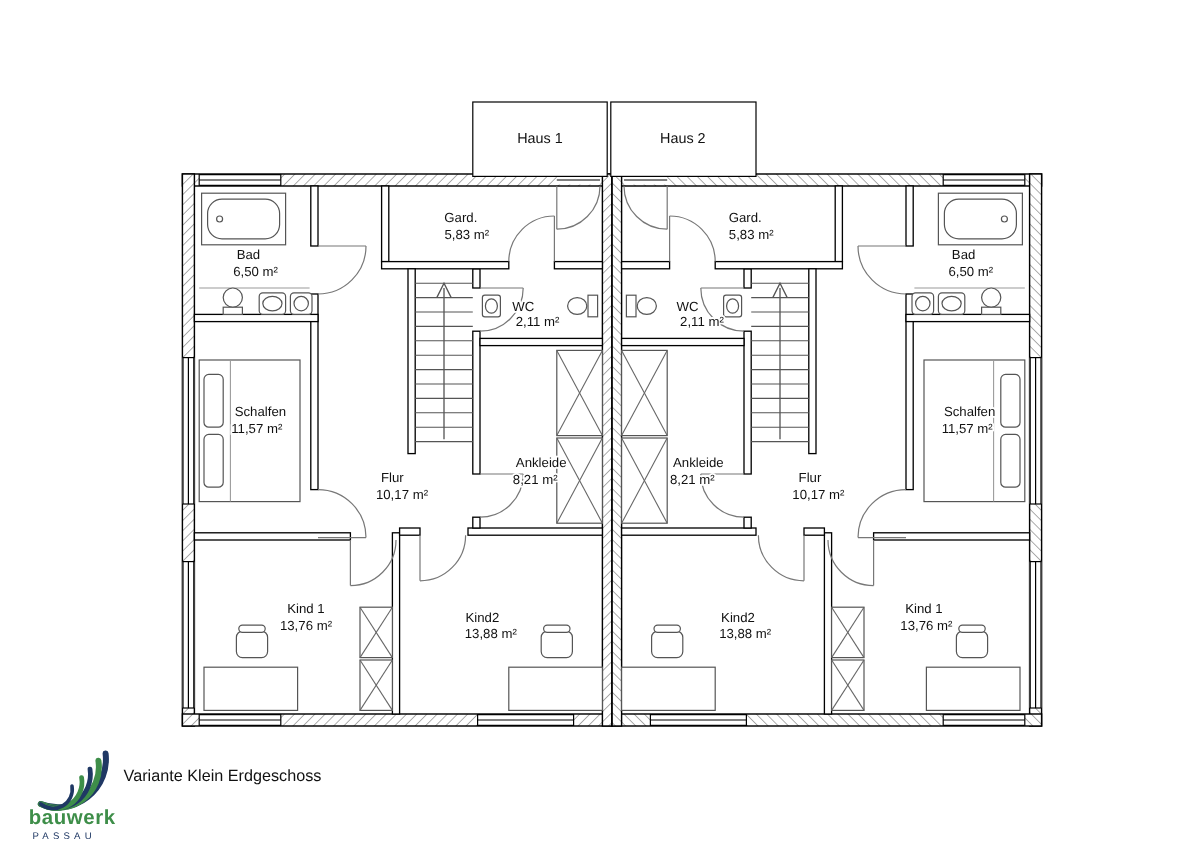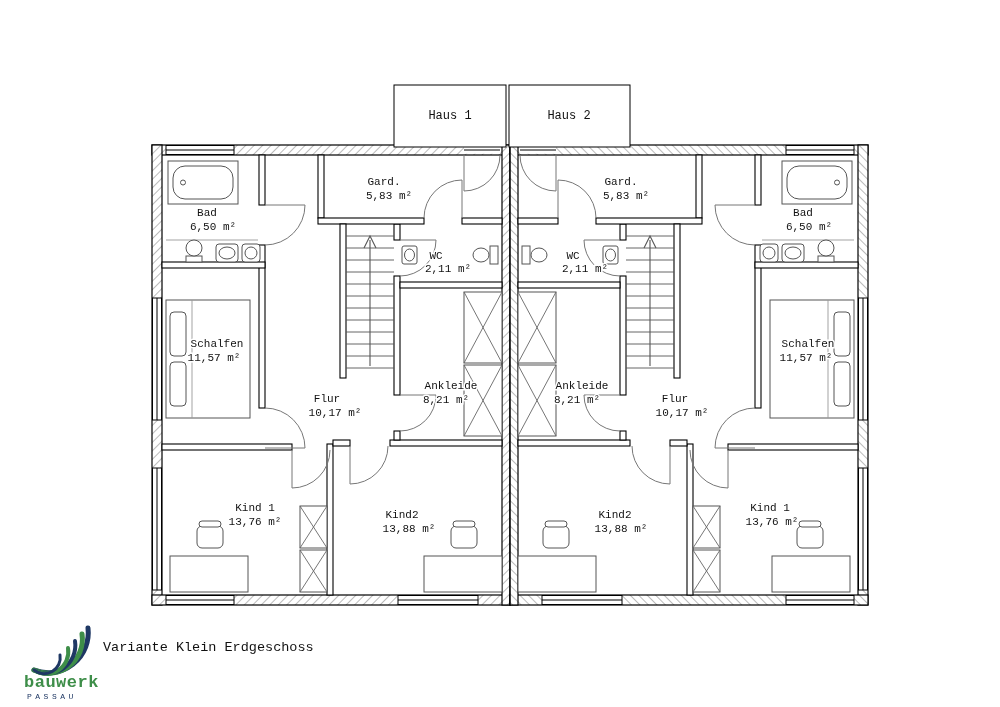--- a/index.html
+++ b/index.html
@@ -1,17 +1,17 @@
 <!DOCTYPE html>
 <html><head>
 <meta charset="utf-8">
 <style>
   html,body{margin:0;padding:0;background:#ffffff;}
   .page{position:relative;width:1000px;height:707px;background:#fff;overflow:hidden;
-        font-family:Liberation Mono, monospace;}
+        font-family:Liberation Sans, sans-serif;}
   svg{position:absolute;left:0;top:0;display:block;}
   .xw{fill:url(#hatch);stroke:#000;stroke-width:1.2;}
   .iw{fill:#fff;stroke:#000;stroke-width:1.1;}
   .winrect{fill:#fff;stroke:none;}
   .winline{stroke:#000;stroke-width:1;}
   .fix{fill:#fff;stroke:#555;stroke-width:1;}
   .fixl{fill:none;stroke:#999;stroke-width:0.9;}
   .door{fill:none;stroke:#777;stroke-width:1;}
   .tread{stroke:#555;stroke-width:0.9;}
   .arrow{fill:none;stroke:#555;stroke-width:1.1;}

